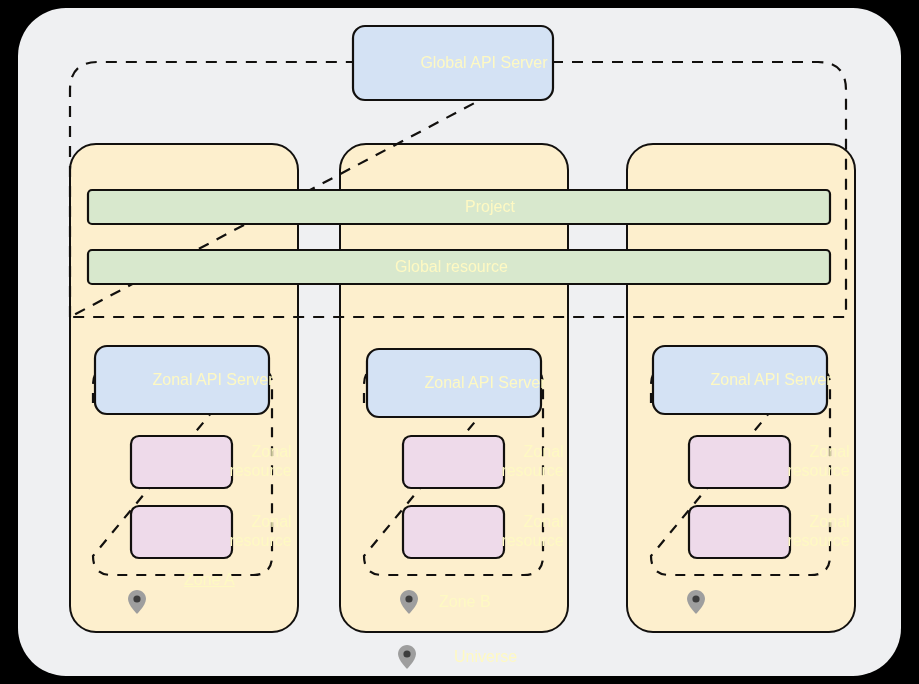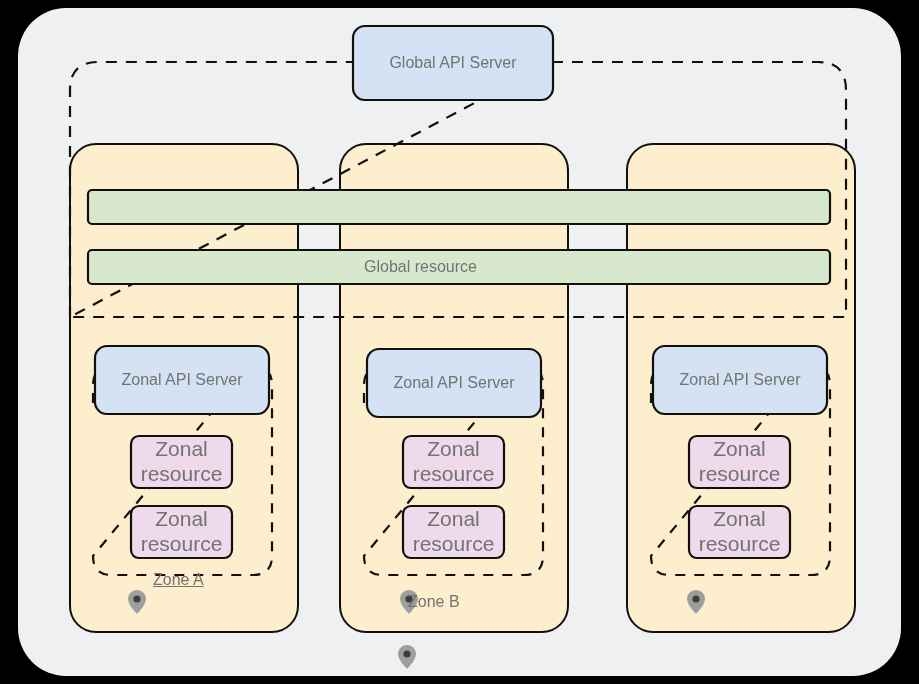--- a/index.html
+++ b/index.html
@@ -22,29 +22,30 @@
     position: absolute;
     top: 0;
     left: 0;
   }
   
   .lbl {
     position: absolute;
     display: flex;
     align-items: center;
     justify-content: center;
-    text-align: center;
-    color: #737373;
+    text-align: right;
+    color: #fef9c3;
     line-height: 1.18;
     pointer-events: none;
     white-space: pre-line;
+    padding-left: 31px;
   }
   .lbl-box { font-size: 16px; }
   .lbl-bar { font-size: 16px; }
-  .lbl-res { font-size: 21px; }
+  .lbl-res { font-size: 16px; margin-left: 48px; }
   .lbl-zone {
     font-size: 16px;
     justify-content: flex-start;
   }
   svg { display: block; }
 </style>
 </head>
 <body>
 
 <div id="diagram-root">
@@ -104,20 +105,21 @@
       <circle cx="9" cy="9" r="3.6" fill="#3d3d3d"></circle>
     </g>
     <g transform="translate(398,645)">
       <path d="M9 0 C4 0 0 4 0 9 C0 15 9 24 9 24 C9 24 18 15 18 9 C18 4 14 0 9 0 Z" fill="#9e9e9e"></path>
       <circle cx="9" cy="9" r="3.6" fill="#3d3d3d"></circle>
     </g>
   </svg>
 
   <div class="lbl lbl-box" style="left:353px; top:26px; width:200px; height:74px;">Global API Server</div>
 
+  <div class="lbl lbl-bar" style="left:88px; top:190px; width:742px; height:34px;">Project</div>
 
   <div class="lbl lbl-bar" style="left:88px; top:250px; width:665px; height:34px;">Global resource</div>
 
   <div class="lbl lbl-box" style="left:95px; top:346px; width:174px; height:68px;">Zonal API Server</div>
   <div class="lbl lbl-box" style="left:367px; top:349px; width:174px; height:68px;">Zonal API Server</div>
   <div class="lbl lbl-box" style="left:653px; top:346px; width:174px; height:68px;">Zonal API Server</div>
 
   <div class="lbl lbl-res" style="left:131px; top:436px; width:101px; height:52px;">Zonal
 resource</div>
   <div class="lbl lbl-res" style="left:131px; top:506px; width:101px; height:52px;">Zonal
@@ -129,14 +131,15 @@
 resource</div>
 
   <div class="lbl lbl-res" style="left:689px; top:436px; width:101px; height:52px;">Zonal
 resource</div>
   <div class="lbl lbl-res" style="left:689px; top:506px; width:101px; height:52px;">Zonal
 resource</div>
 
   <div class="lbl lbl-zone" style="left:153px; top:567px; width:140px; height:26px;text-decoration:underline;">Zone A</div>
   <div class="lbl lbl-zone" style="left:408px; top:589px; width:140px; height:26px;">Zone B</div>
 
+  <div class="lbl lbl-zone" style="left:423px; top:644px; width:160px; height:26px;">Universe</div>
 
 </div>
 
 </body></html>

